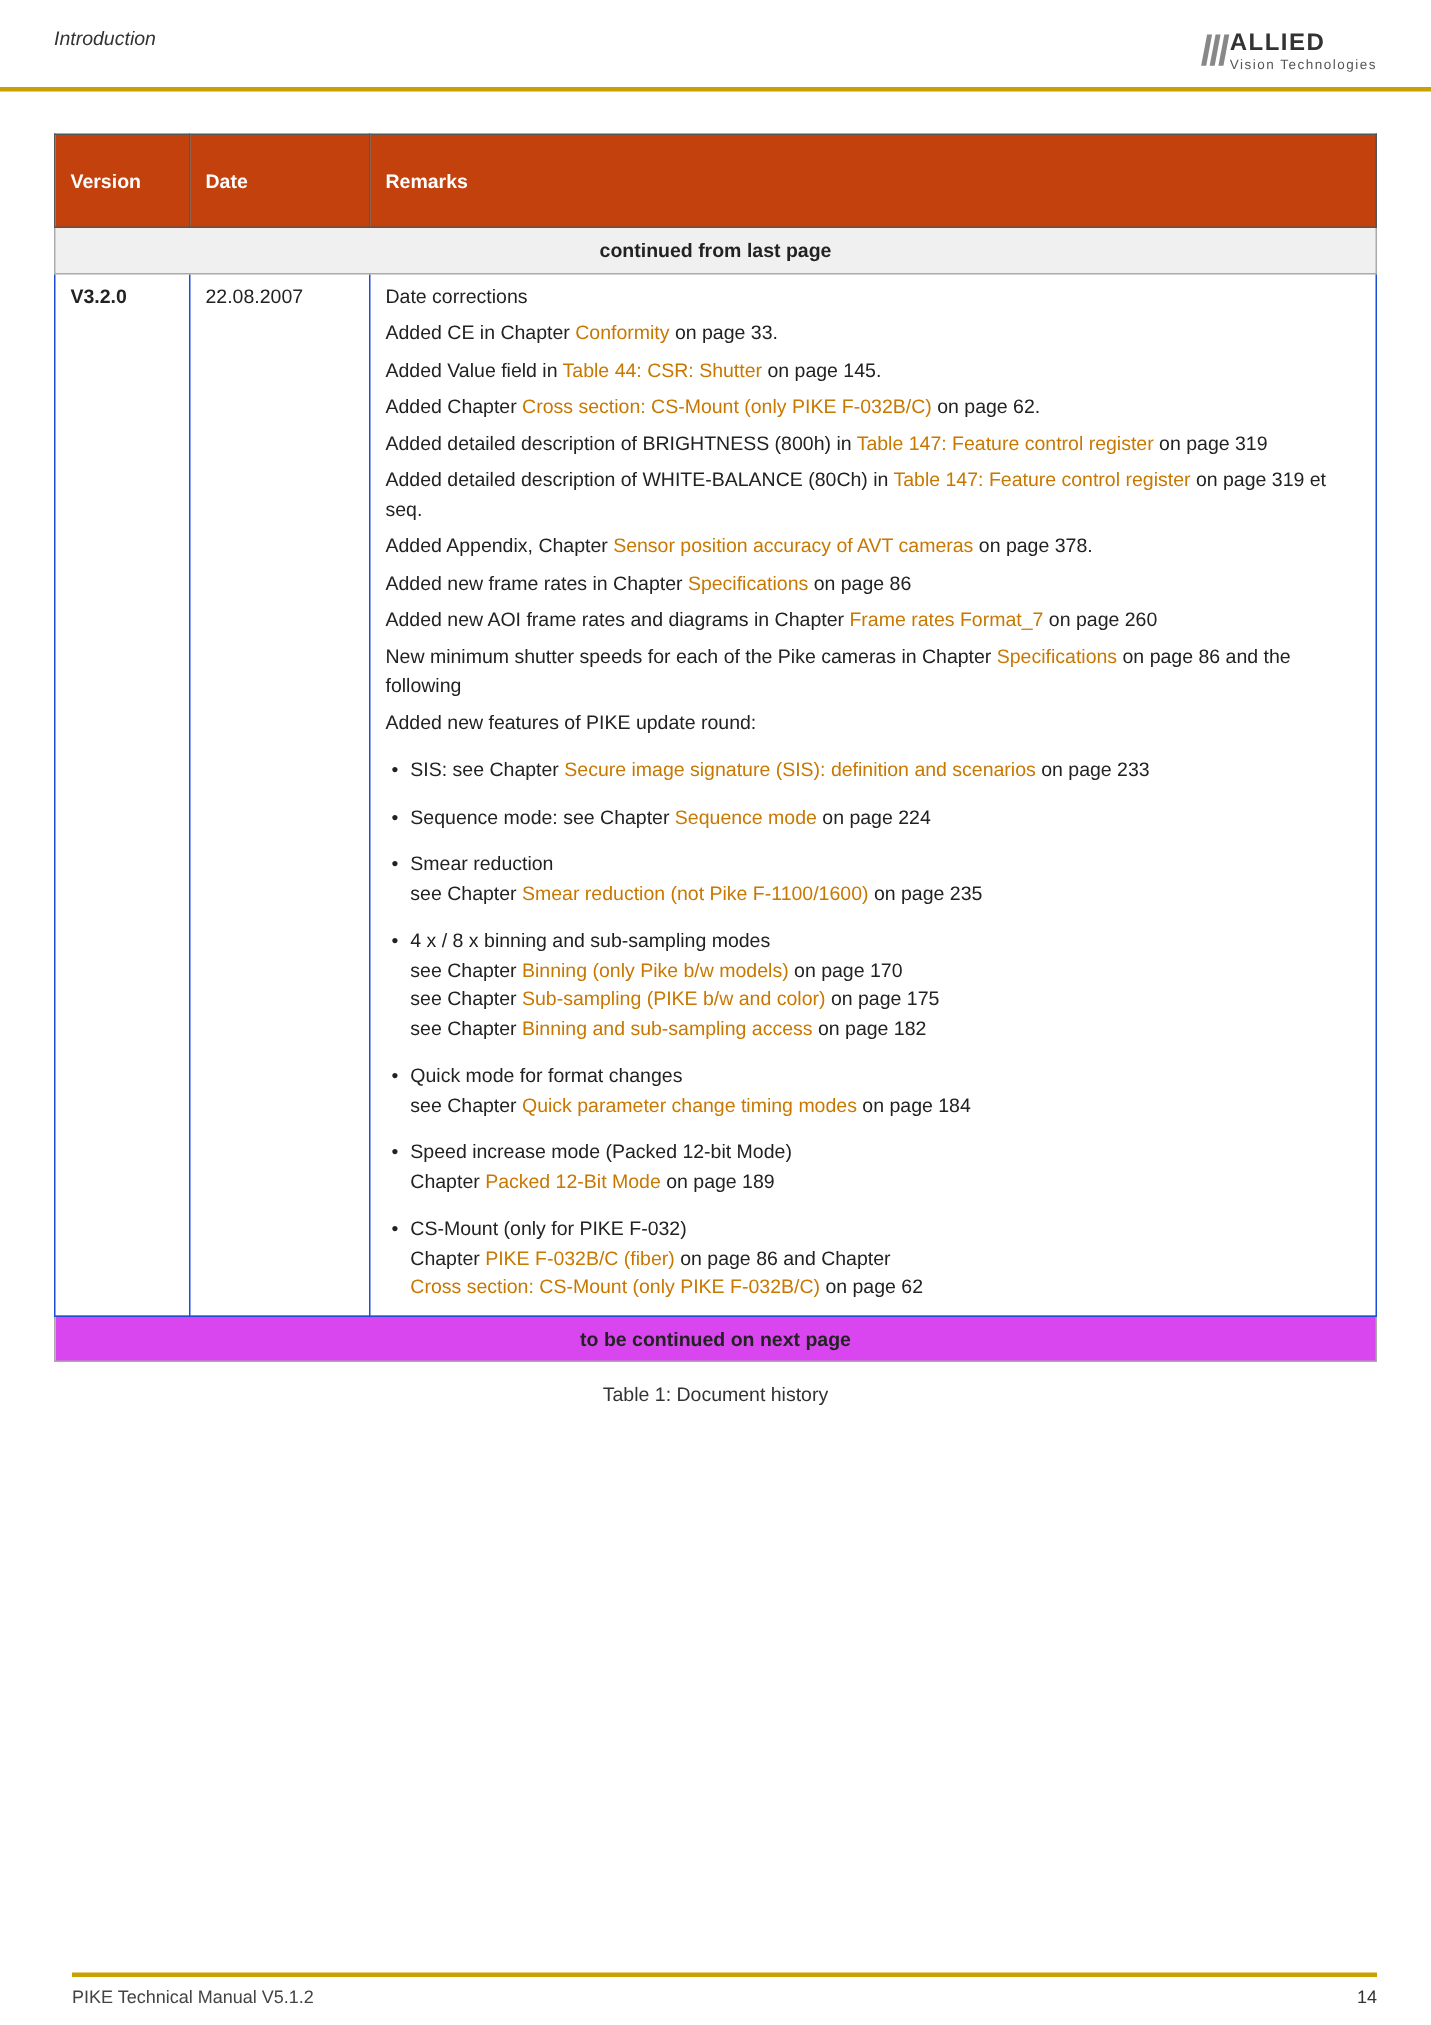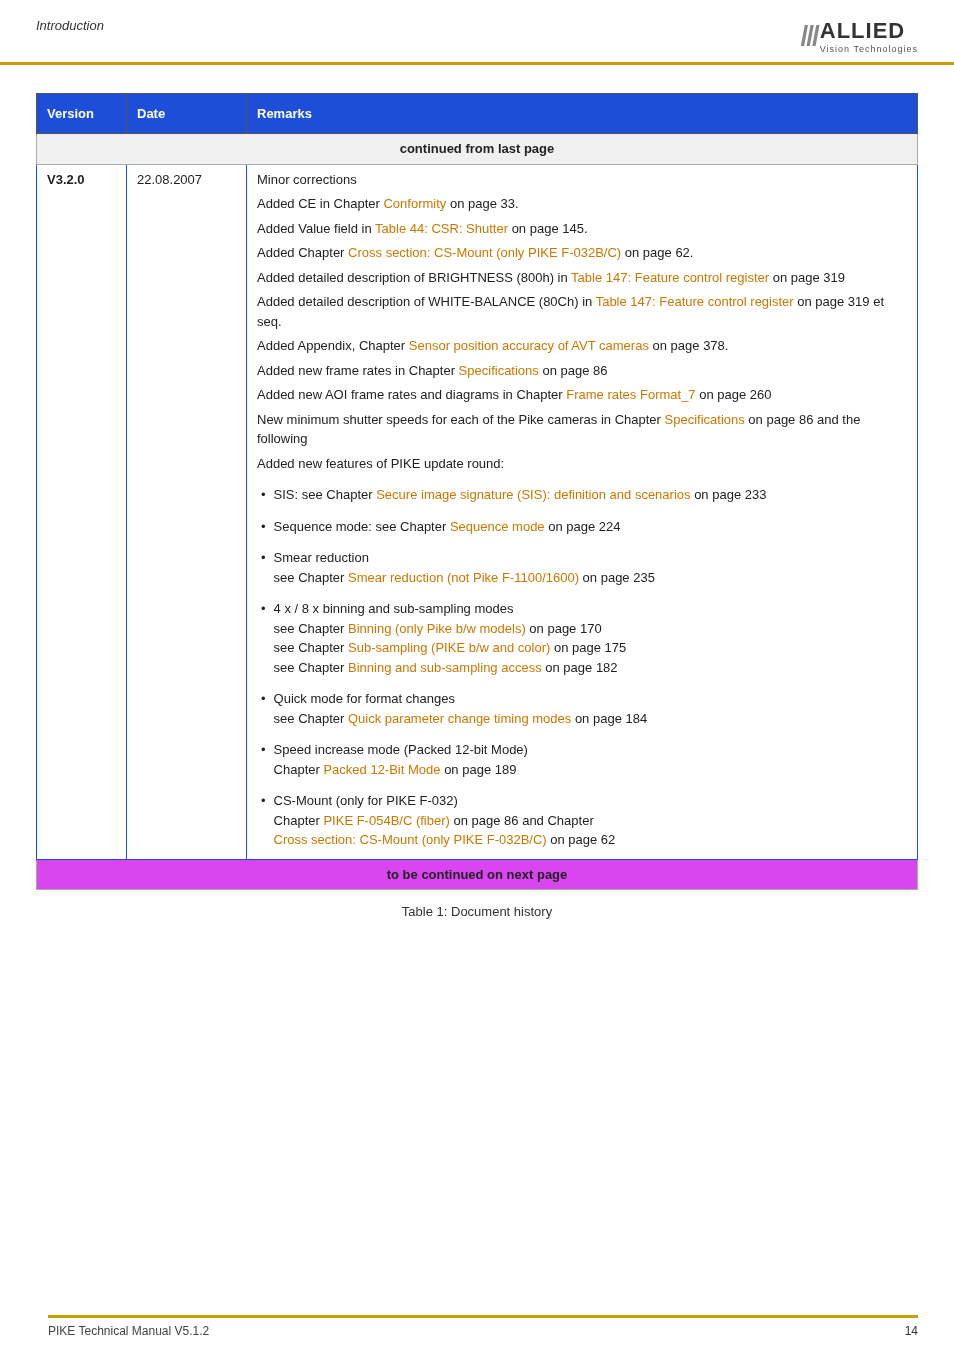--- a/index.html
+++ b/index.html
@@ -30,21 +30,21 @@
       align-items: center;
     }
     .logo-slashes {
       font-size: 28px;
       font-weight: bold;
       color: #888;
       letter-spacing: -2px;
       margin-right: 2px;
     }
     .logo-text {
-      font-size: 22px;
+      font-size: 16px;
       font-weight: bold;
       color: #333;
       letter-spacing: 1px;
       text-align: center;
     }
     .logo-sub {
       font-size: 9px;
       color: #555;
       display: block;
       text-align: right;
@@ -63,25 +63,25 @@
       padding: 28px 36px 60px 36px;
     }
 
     
     .doc-table {
       width: 100%;
       border-collapse: collapse;
       margin-bottom: 14px;
     }
     .doc-table th {
-      background: #1d4ed8;
+      background: #c2410c;
       color: #fff;
       font-weight: bold;
       font-size: 13px;
-      padding: 12px 10px;
+      padding: 23px 10px;
       text-align: left;
       border: 1px solid #555;
     }
     .doc-table td {
       border: 1px solid #1d4ed8;
       padding: 5px 10px;
       vertical-align: top;
       font-size: 13px;
       line-height: 1.5;
     }
@@ -206,21 +206,21 @@
 
       <tr class="continued-row">
         <td colspan="3">continued from last page</td>
       </tr>
 
       <tr>
         <td class="version-cell">V3.2.0</td>
         <td class="date-cell">22.08.2007</td>
         <td class="remarks-cell">
 
-          <p class="remark-para">Minor corrections</p>
+          <p class="remark-para">Date corrections</p>
 
           <p class="remark-para">
             Added CE in Chapter <a class="link-ref" href="#">Conformity</a> on page 33.
           </p>
 
           <p class="remark-para">
             Added Value field in <a class="link-ref" href="#">Table 44: CSR: Shutter</a> on page 145.
           </p>
 
           <p class="remark-para">
@@ -274,21 +274,21 @@
             <li>
               <span>Quick mode for format changes<br>
               see Chapter <a class="link-ref" href="#">Quick parameter change timing modes</a> on page 184</span>
             </li>
             <li>
               <span>Speed increase mode (Packed 12-bit Mode)<br>
               Chapter <a class="link-ref" href="#">Packed 12-Bit Mode</a> on page 189</span>
             </li>
             <li>
               <span>CS-Mount (only for PIKE F-032)<br>
-              Chapter <a class="link-ref" href="#">PIKE F-054B/C (fiber)</a> on page 86 and Chapter<br>
+              Chapter <a class="link-ref" href="#">PIKE F-032B/C (fiber)</a> on page 86 and Chapter<br>
               <a class="link-ref" href="#">Cross section: CS-Mount (only PIKE F-032B/C)</a> on page 62</span>
             </li>
           </ul>
         </td>
       </tr>
 
       <tr class="to-continue-row">
         <td colspan="3">to be continued on next page</td>
       </tr>
     </tbody>

